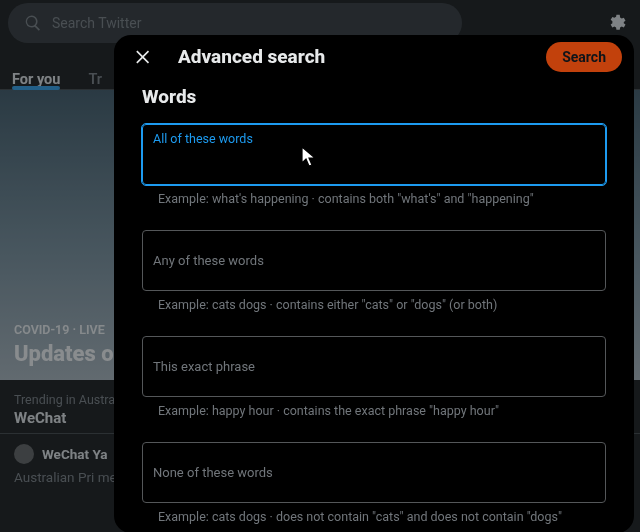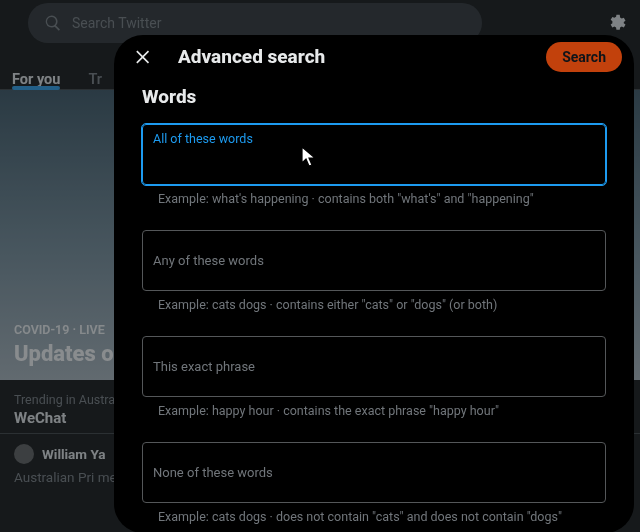--- a/index.html
+++ b/index.html
@@ -11,21 +11,21 @@
     --blue:#1d9bf0;
     --border:#2f3336;
     --border2:#545759;
   }
   *{box-sizing:border-box;margin:0;padding:0;font-family:-apple-system,BlinkMacSystemFont,"Segoe UI",Roboto,Helvetica,Arial,sans-serif;}
   html,body{width:640px;height:532px;overflow:hidden;background:var(--bg);}
   body{position:relative;color:var(--text);}
 
   
   .app{position:absolute;inset:0;left:0;top:0;width:640px;height:532px;}
-  .top-search-row{display:flex;align-items:center;padding:6px 8px 6px 28px;height:46px;}
+  .top-search-row{display:flex;align-items:center;padding:6px 8px 6px 8px;height:46px;}
   .searchbar{flex:0 0 454px;height:40px;border-radius:999px;background:var(--bg3);display:flex;align-items:center;padding:0 16px;gap:10px;}
   .searchbar svg{width:18px;height:18px;fill:var(--muted);}
   .searchbar span{color:var(--muted);font-size:14px;}
   .gear{margin-left:auto;width:32px;height:32px;display:flex;align-items:center;justify-content:center;}
   .gear svg{width:20px;height:20px;fill:var(--text);}
   .tabs{display:flex;gap:28px;padding:0 12px;height:44px;align-items:flex-end;border-bottom:1px solid var(--border);}
   .tab{font-size:14.5px;font-weight:600;color:var(--muted);padding-bottom:1px;position:relative;}
   .tab.active{color:var(--text);font-weight:700;}
   .tab.active::after{content:"";position:absolute;left:0;right:0;bottom:-1px;height:4px;border-radius:2px;background:var(--blue);}
   .hero{position:relative;height:290px;background:linear-gradient(180deg,#2e4a5a 0%,#6e8795 55%,#a8b4bc 100%);padding:14px 14px;display:flex;flex-direction:column;justify-content:flex-end;}
@@ -35,21 +35,21 @@
   .trend .loc{font-size:12.5px;color:var(--muted);}
   .trend .topic{font-size:15px;font-weight:700;margin-top:2px;}
   .tweet{padding:10px 14px;}
   .tweet-row{display:flex;gap:8px;align-items:center;}
   .avatar{width:20px;height:20px;border-radius:50%;background:#555;}
   .uname{font-size:13.5px;font-weight:700;}
   .tweet-body{font-size:13.5px;color:var(--muted);margin-top:4px;line-height:1.35;}
 
   
   .backdrop{position:absolute;inset:0;background:rgba(40,45,50,0.55);}
-  .modal{position:absolute;left:114px;top:35px;width:520px;height:498px;background:var(--bg);border-radius:29px;overflow:hidden;display:flex;flex-direction:column;}
+  .modal{position:absolute;left:114px;top:35px;width:520px;height:498px;background:var(--bg);border-radius:17px;overflow:hidden;display:flex;flex-direction:column;}
   .m-head{display:flex;align-items:center;height:52px;padding:0 12px;gap:18px;}
   .close{width:34px;height:34px;border-radius:50%;display:flex;align-items:center;justify-content:center;cursor:pointer;}
   .close svg{width:20px;height:20px;fill:var(--text);}
   .m-title{font-size:19px;font-weight:800;}
   .search-btn{margin-left:auto;background:#c2410c;color:#0f1419;border:none;border-radius:999px;font-size:14px;font-weight:700;padding:7px 16px;cursor:pointer;}
   .m-body{padding:0 28px 6px;overflow:hidden;}
   .section-h{font-size:19px;font-weight:800;margin:6px 0 16px;}
   .field{border:1px solid var(--border2);border-radius:4px;height:61px;display:flex;align-items:center;padding:0 10px;}
   .field.focused{border:1px solid var(--blue);outline:1px solid var(--blue);}
   .field .label{font-size:13px;color:var(--muted);}
@@ -89,21 +89,21 @@
   </div>
 
   <div class="trend">
     <div class="loc">Trending in Austral</div>
     <div class="topic">WeChat</div>
   </div>
 
   <div class="tweet">
     <div class="tweet-row">
       <div class="avatar"></div>
-      <div class="uname">William Ya</div>
+      <div class="uname">WeChat Ya</div>
     </div>
     <div class="tweet-body">Australian Pri
 media platform</div>
   </div>
 </div>
 
 <div class="backdrop"></div>
 
 <div class="modal">
   <div class="m-head">

